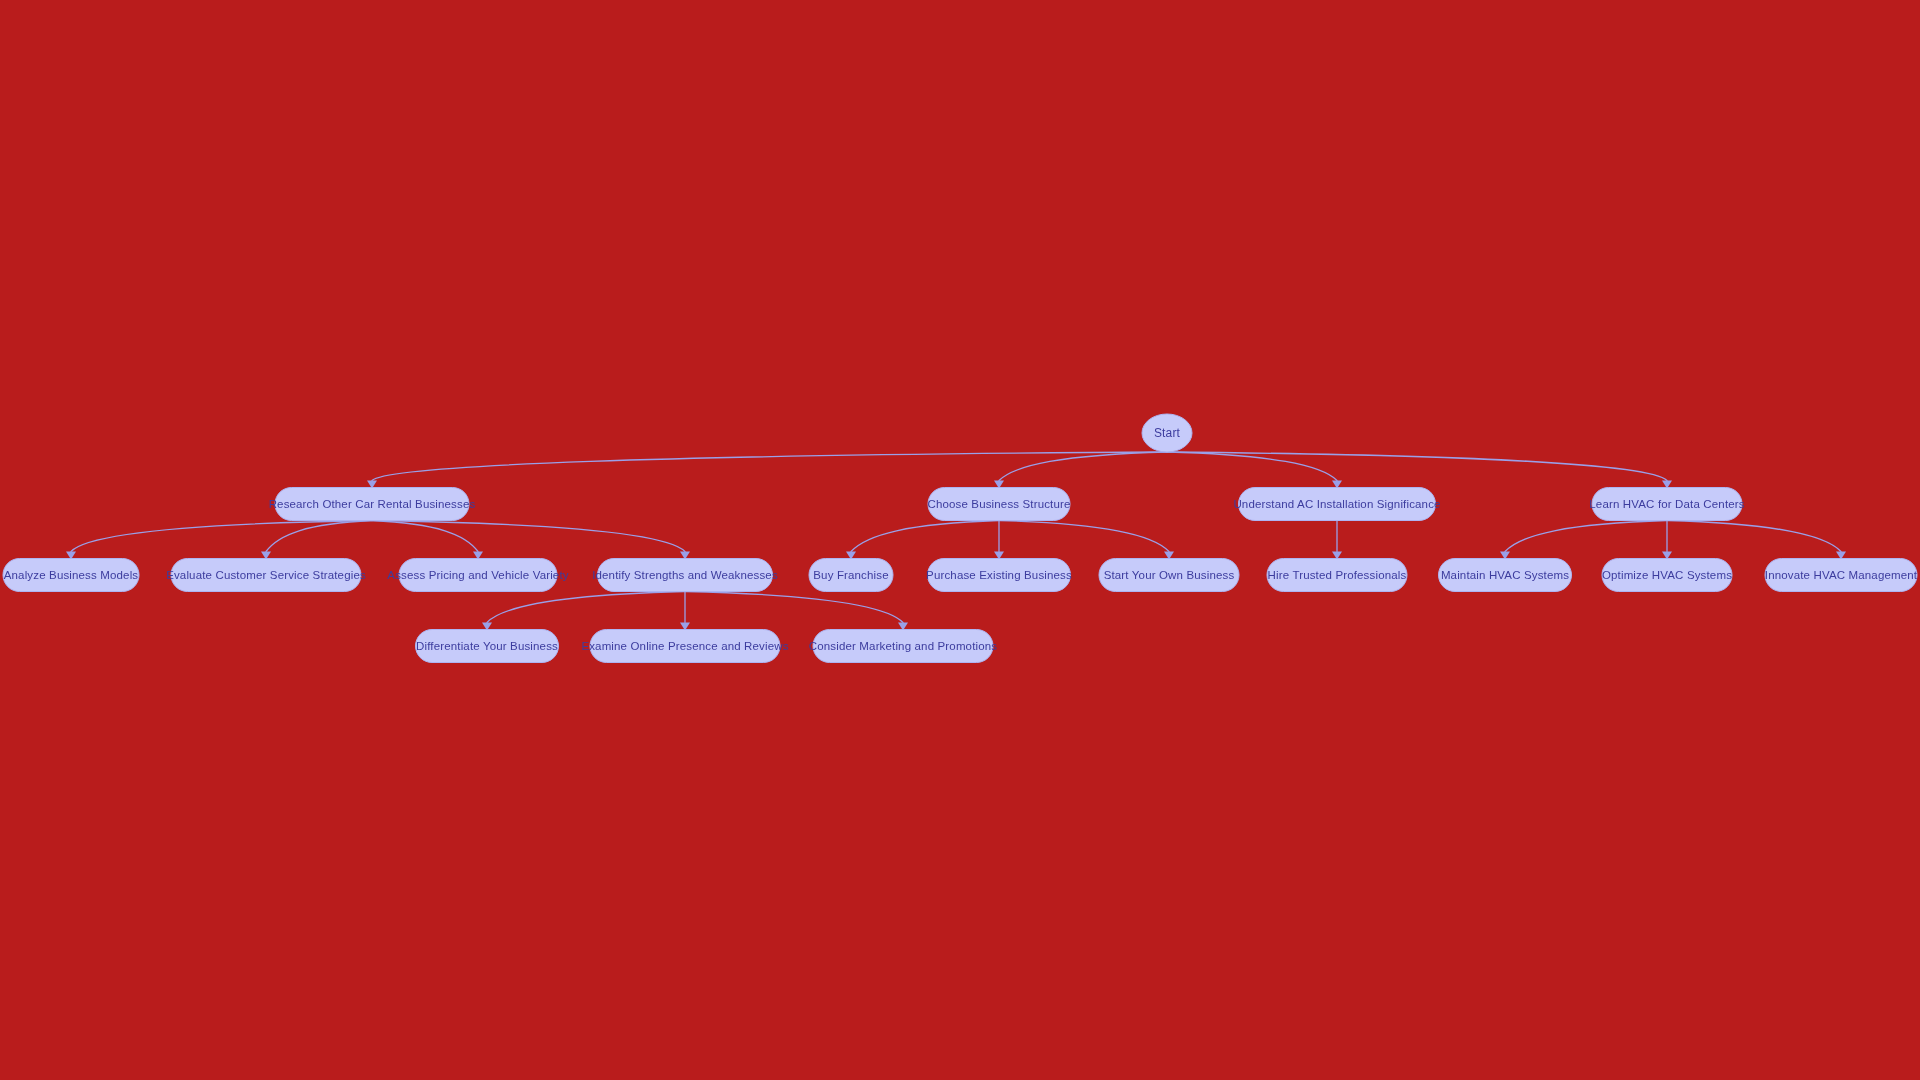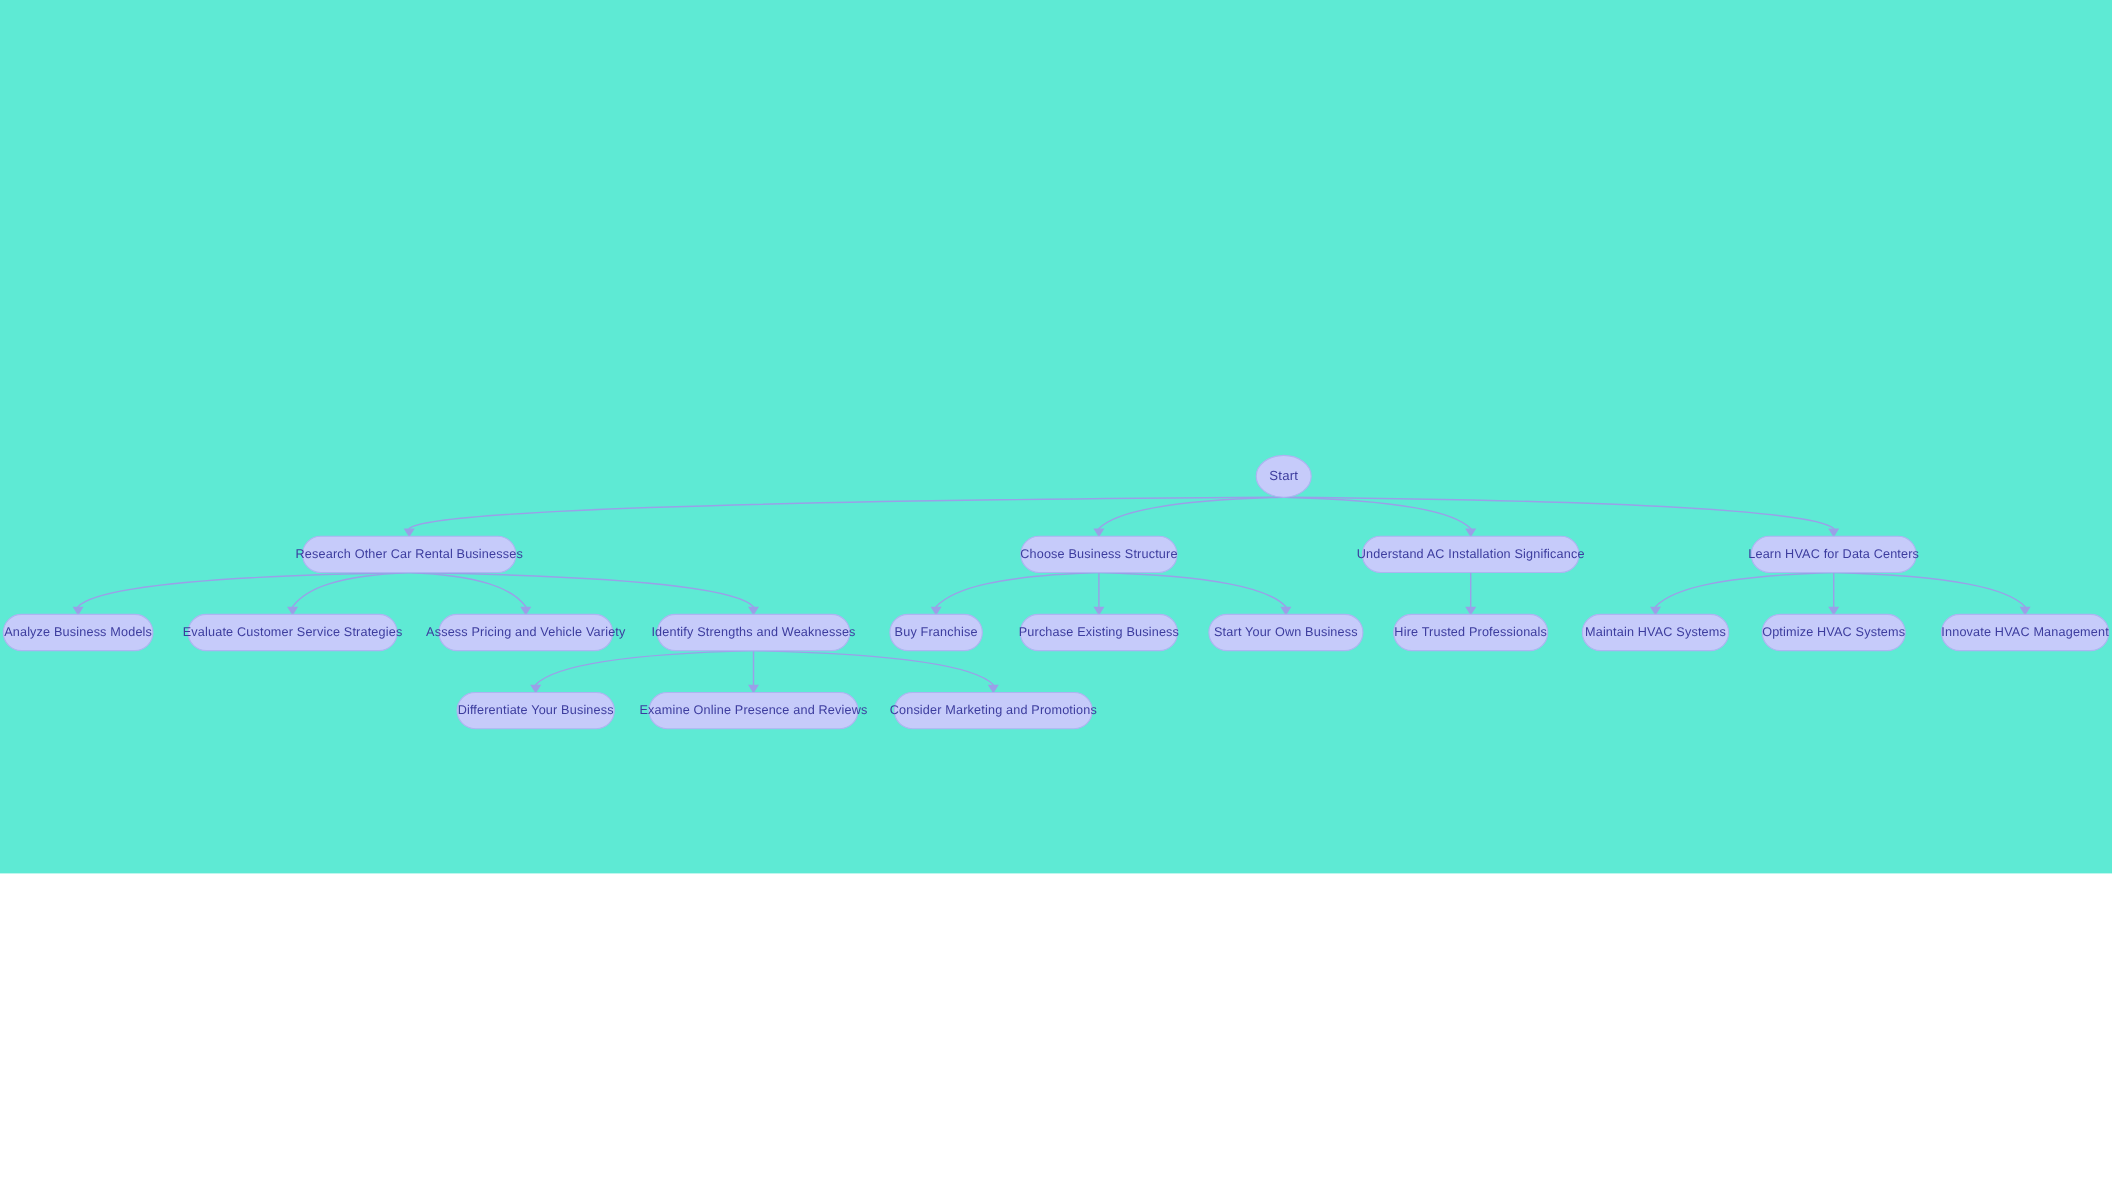--- a/index.html
+++ b/index.html
@@ -7,22 +7,22 @@
     padding: 0;
     background: #ffffff;
     width: 1920px;
     height: 1080px;
     overflow: hidden;
     font-family: "Liberation Sans", sans-serif;
   }
   #chart-root {
     position: relative;
     width: 1920px;
-    height: 794px;
-    background: #5eead4;
+    height: 1080px;
+    background: #b91c1c;
     text-align: center;
   }
   #flow-svg {
     position: absolute;
     left: 0;
     top: 0;
     width: 1920px;
     height: 1080px;
     display: block;
   }

